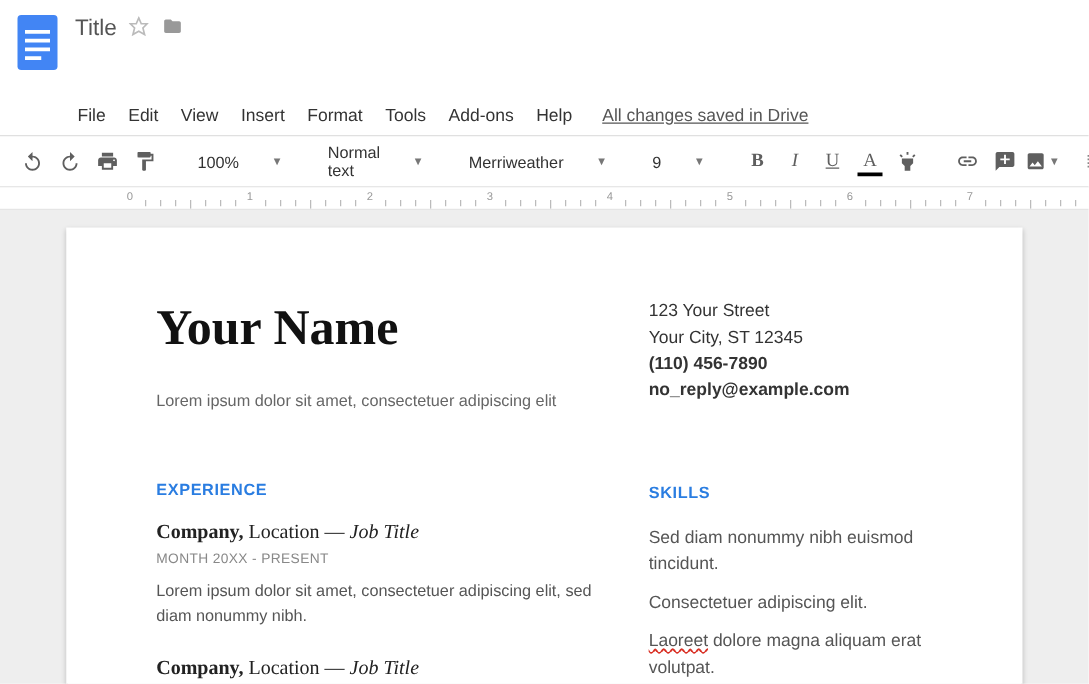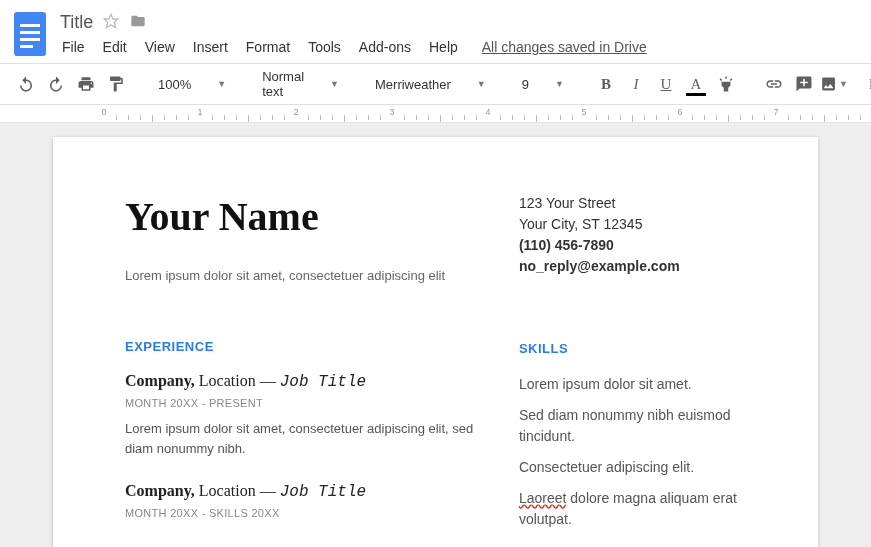--- a/index.html
+++ b/index.html
@@ -4,21 +4,21 @@
 <style>
 * { box-sizing: border-box; margin: 0; padding: 0; }
 body { font-family: Arial, Helvetica, sans-serif; font-size: 13px; color: #222; background: #fff; overflow: hidden; width: 871px; height: 547px; }
 .header { display: flex; align-items: flex-start; padding: 8px 10px 0 10px; }
 .doc-icon { width: 40px; height: 52px; margin-right: 10px; }
 .doc-icon svg { width: 40px; height: 52px; }
 .title-area { flex: 1; }
 .title-row { display: flex; align-items: center; gap: 10px; padding-top: 4px; }
 .doc-title { font-size: 18px; color: #555; }
 .star-icon, .folder-icon { color: #bbb; cursor: pointer; }
-.menu-row { display: flex; align-items: center; gap: 18px; padding: 6px 0 8px 2px; font-size: 14px; color: #333; }
+.menu-row { display: flex; align-items: center; gap: 18px; padding: 6px 0 8px 2px; font-size: 14px; color: #333; margin-top: 45px; }
 .menu-item { cursor: pointer; }
 .save-status { text-decoration: underline; color: #555; margin-left: 6px; cursor: pointer; }
 .toolbar { display: flex; align-items: center; padding: 6px 12px; border-top: 1px solid #e0e0e0; border-bottom: 1px solid #e0e0e0; gap: 2px; }
 .tb-btn { display: flex; align-items: center; justify-content: center; min-width: 28px; height: 28px; color: #5f5f5f; cursor: pointer; border-radius: 2px; }
 .tb-sep { width: 1px; height: 22px; background: #e0e0e0; margin: 0 8px; }
 .tb-select { display: flex; align-items: center; padding: 0 8px; height: 28px; color: #333; cursor: pointer; gap: 26px; font-size: 13px; justify-content: center; }
 .caret { font-size: 9px; color: #777; }
 .tb-bold { font-weight: bold; font-size: 15px; font-family: Georgia, serif; }
 .tb-italic { font-style: italic; font-size: 15px; font-family: Georgia, serif; }
 .tb-underline { text-decoration: underline; font-size: 15px; font-family: Georgia, serif; }
@@ -32,21 +32,21 @@
 .page-content { display: flex; gap: 42px; }
 .col-left { flex: 1.55; }
 .col-right { flex: 1; font-family: Arial, sans-serif; }
 .name { font-family: Georgia, 'Times New Roman', serif; font-size: 40px; font-weight: bold; color: #111; margin-bottom: 28px; }
 .tagline { font-size: 13px; color: #666; margin-bottom: 56px; }
 .addr-line { font-size: 14px; color: #333; line-height: 1.5; }
 .addr-bold { font-weight: bold; }
 .section-h { color: #2a7de1; font-weight: bold; font-size: 13px; letter-spacing: 0.5px; margin-bottom: 18px; }
 .job-title { font-family: Georgia, serif; font-size: 16px; color: #222; margin-bottom: 6px; }
 .job-company { font-weight: bold; }
-.job-role { font-style: italic; font-family: Liberation Mono, monospace; }
+.job-role { font-style: italic; }
 .job-dates { font-size: 11px; color: #888; letter-spacing: 0.3px; margin-bottom: 10px; }
 .job-desc { font-size: 13px; color: #555; line-height: 1.5; margin-bottom: 24px; }
 .skill-line { font-size: 14px; color: #555; line-height: 1.5; margin-bottom: 10px; }
 .spell-err { text-decoration: underline wavy #d93025; text-decoration-skip-ink: none; }
 .ruler-tick { position: absolute; top: 10px; width: 1px; height: 5px; background: #bbb; }
 .ruler-num { position: absolute; top: 2px; transform: translateX(-50%); }
 </style>
 </head>
 <body>
 
@@ -266,20 +266,19 @@
         </div>
       </div>
 
       <div class="col-right">
         <div class="addr-line">123 Your Street</div>
         <div class="addr-line">Your City, ST 12345</div>
         <div class="addr-line addr-bold">(110) 456-7890</div>
         <div class="addr-line addr-bold" style="margin-bottom:64px">no_reply@example.com</div>
 
         <div class="section-h">SKILLS</div>
-        <div class="skill-line">Lorem ipsum dolor sit amet.</div>
         <div class="skill-line">Sed diam nonummy nibh euismod tincidunt.</div>
         <div class="skill-line">Consectetuer adipiscing elit.</div>
         <div class="skill-line"><span class="spell-err">Laoreet</span><span> dolore magna aliquam erat volutpat.</span></div>
       </div>
     </div>
   </div>
 </div>
 
 </body></html>

